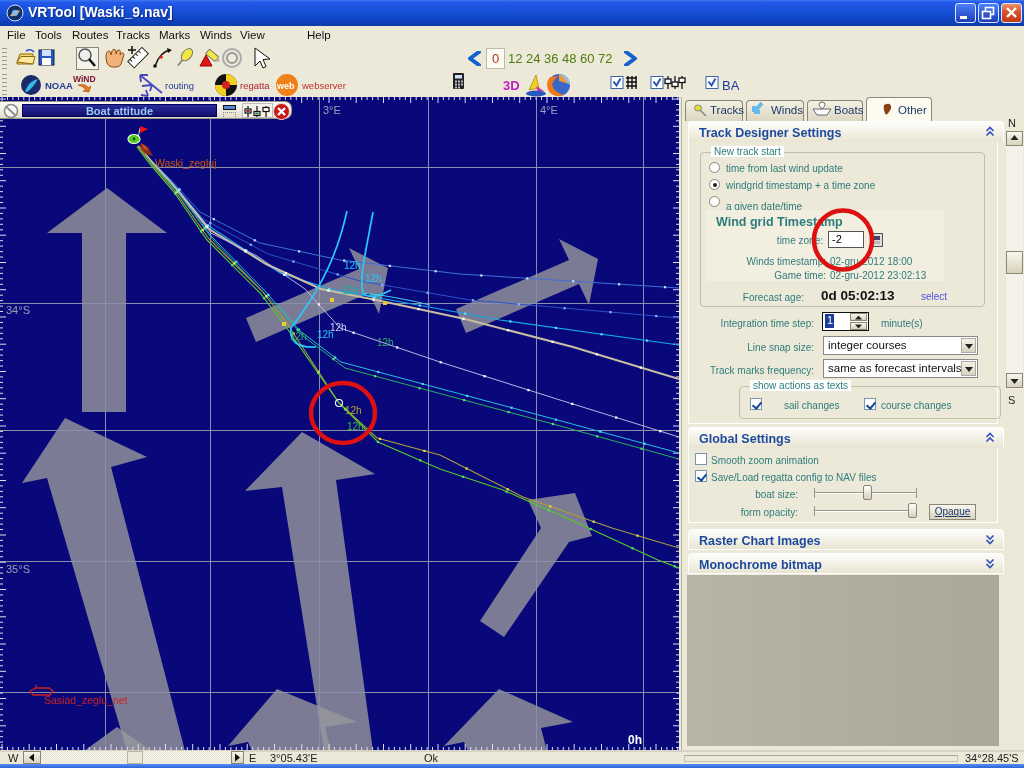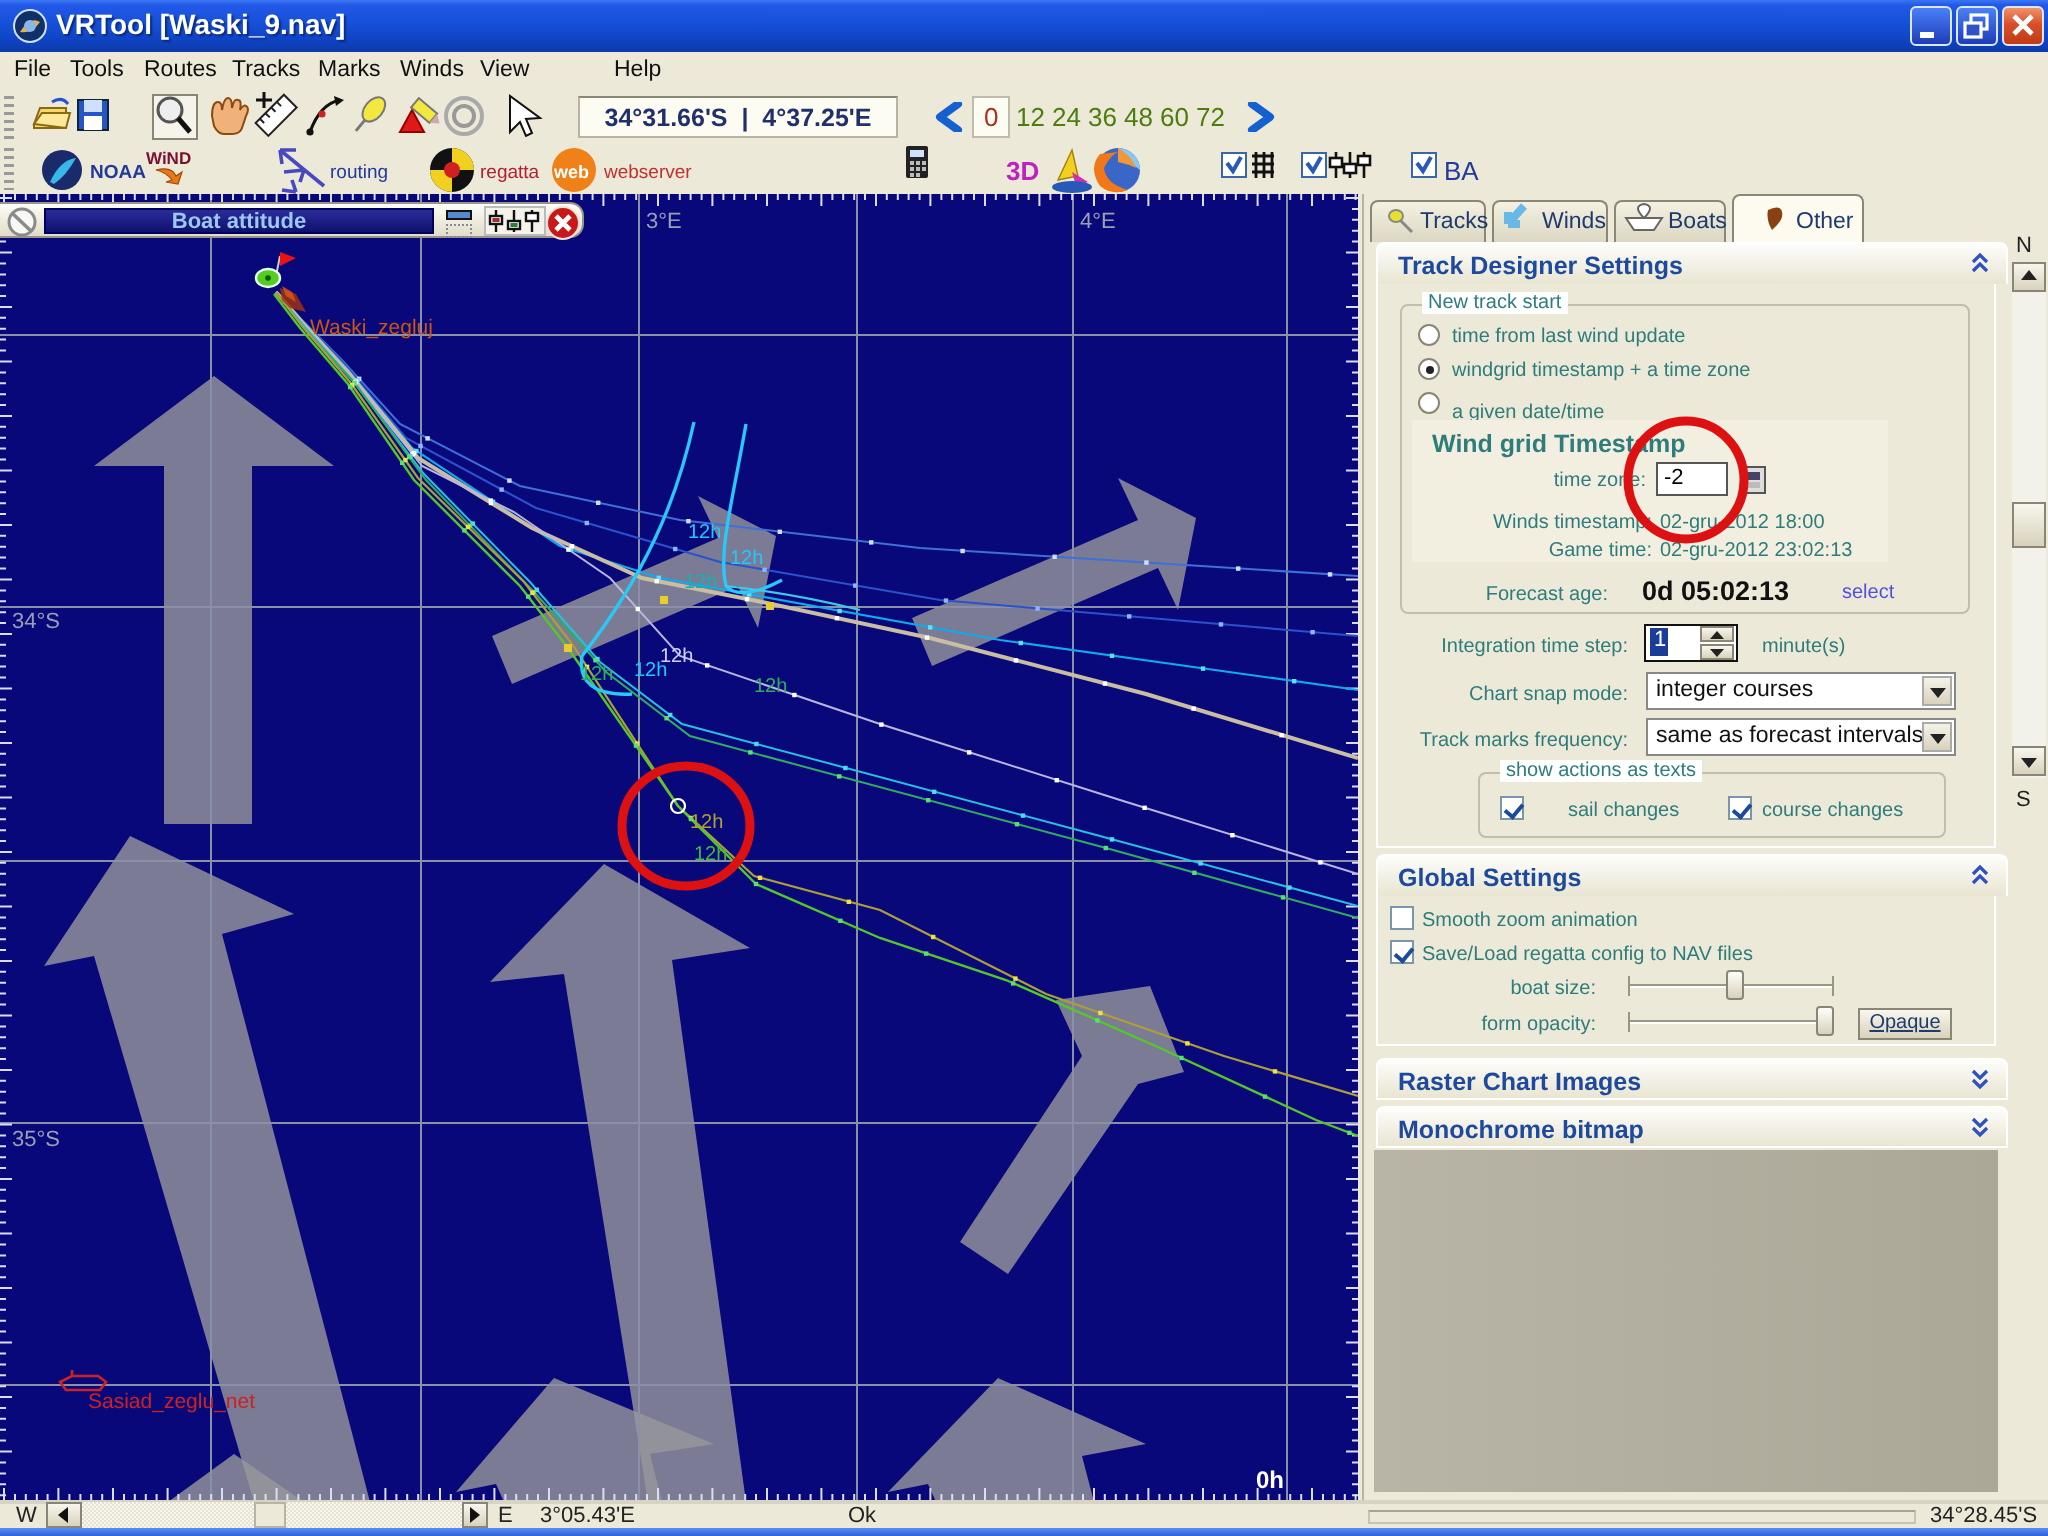--- a/index.html
+++ b/index.html
@@ -95,21 +95,20 @@
       </g>
 <path d="M206,9 l6,11 h-12 z" fill="#e01818" stroke="#900"></path>
 <g transform="rotate(40 211 9)">
         <rect x="206" y="5.5" width="12" height="6" fill="#f2e840" stroke="#777"></rect>
         <path d="M218,5.5 l4,3 -4,3 z" fill="#caa"></path>
       </g>
 <circle cx="232" cy="12" r="9" fill="none" stroke="#aaa" stroke-width="2"></circle>
 <circle cx="232" cy="12" r="5" fill="none" stroke="#999" stroke-width="2"></circle>
 <path d="M255,2 l0,18 5,-5 3,7 3,-1.5 -3,-7 7,-0.5 z" fill="#fff" stroke="#111"></path>
 </svg>
-<div class="coordbox">34°31.66'S&nbsp; | &nbsp;4°37.25'E</div>
 <svg class="abs" style="left:466px;top:5px" width="18" height="15">
       <path d="M13,1 L4,7.5 L13,14" fill="none" stroke="#1560d0" stroke-width="4" stroke-linecap="round" stroke-linejoin="round"></path>
     </svg>
 <div class="abs" style="left:486px;top:2px;width:19px;height:21px;background:#fdfcf2;border:1px solid #c0bcac"></div>
 <div class="num" style="left:492px;color:#b03020">0</div>
 <div class="num" style="left:508px">12</div>
 <div class="num" style="left:526px">24</div>
 <div class="num" style="left:544px">36</div>
 <div class="num" style="left:562px">48</div>
 <div class="num" style="left:580px">60</div>
@@ -434,25 +433,25 @@
     <svg width="15" height="7">
       <path d="M7.5,1.5 l3.5,4 h-7 z" fill="#222"></path>
     </svg>
   </div>
 <div class="sbtn" style="left:850px;top:321.5px;width:17px;height:8px">
     <svg width="15" height="7">
       <path d="M7.5,5.5 l-3.5,-4 h7 z" fill="#222"></path>
     </svg>
   </div>
 <div class="lbl" style="left:881px;top:318px">minute(s)</div>
-<div class="lblr" style="left:694px;top:342px;width:120px">Chart snap mode:</div>
+<div class="lblr" style="left:694px;top:342px;width:120px">Line snap size:</div>
 <div class="dd" style="left:823px;top:336px;width:155px">integer courses<div class="ddbtn"></div></div>
 <div class="lblr" style="left:694px;top:365px;width:120px">Track marks frequency:</div>
 <div class="dd" style="left:823px;top:359px;width:155px">same as forecast intervals<div class="ddbtn"></div></div>
-<div class="gbox" style="left:739px;top:386px;width:234px;height:33px">
+<div class="gbox" style="left:739px;top:386px;width:262px;height:33px">
     <span class="teal">show actions as texts</span>
   </div>
 <div class="cb on" style="left:750px;top:398px"></div>
 <div class="lbl" style="left:784px;top:400px">sail changes</div>
 <div class="cb on" style="left:864px;top:398px"></div>
 <div class="lbl" style="left:881px;top:400px">course changes</div>
 <div class="panelhead" style="top:427px;border-bottom:0">
     <b>Global Settings</b>
   </div>
 <div class="sectionbox" style="top:448px;height:75px"></div>

